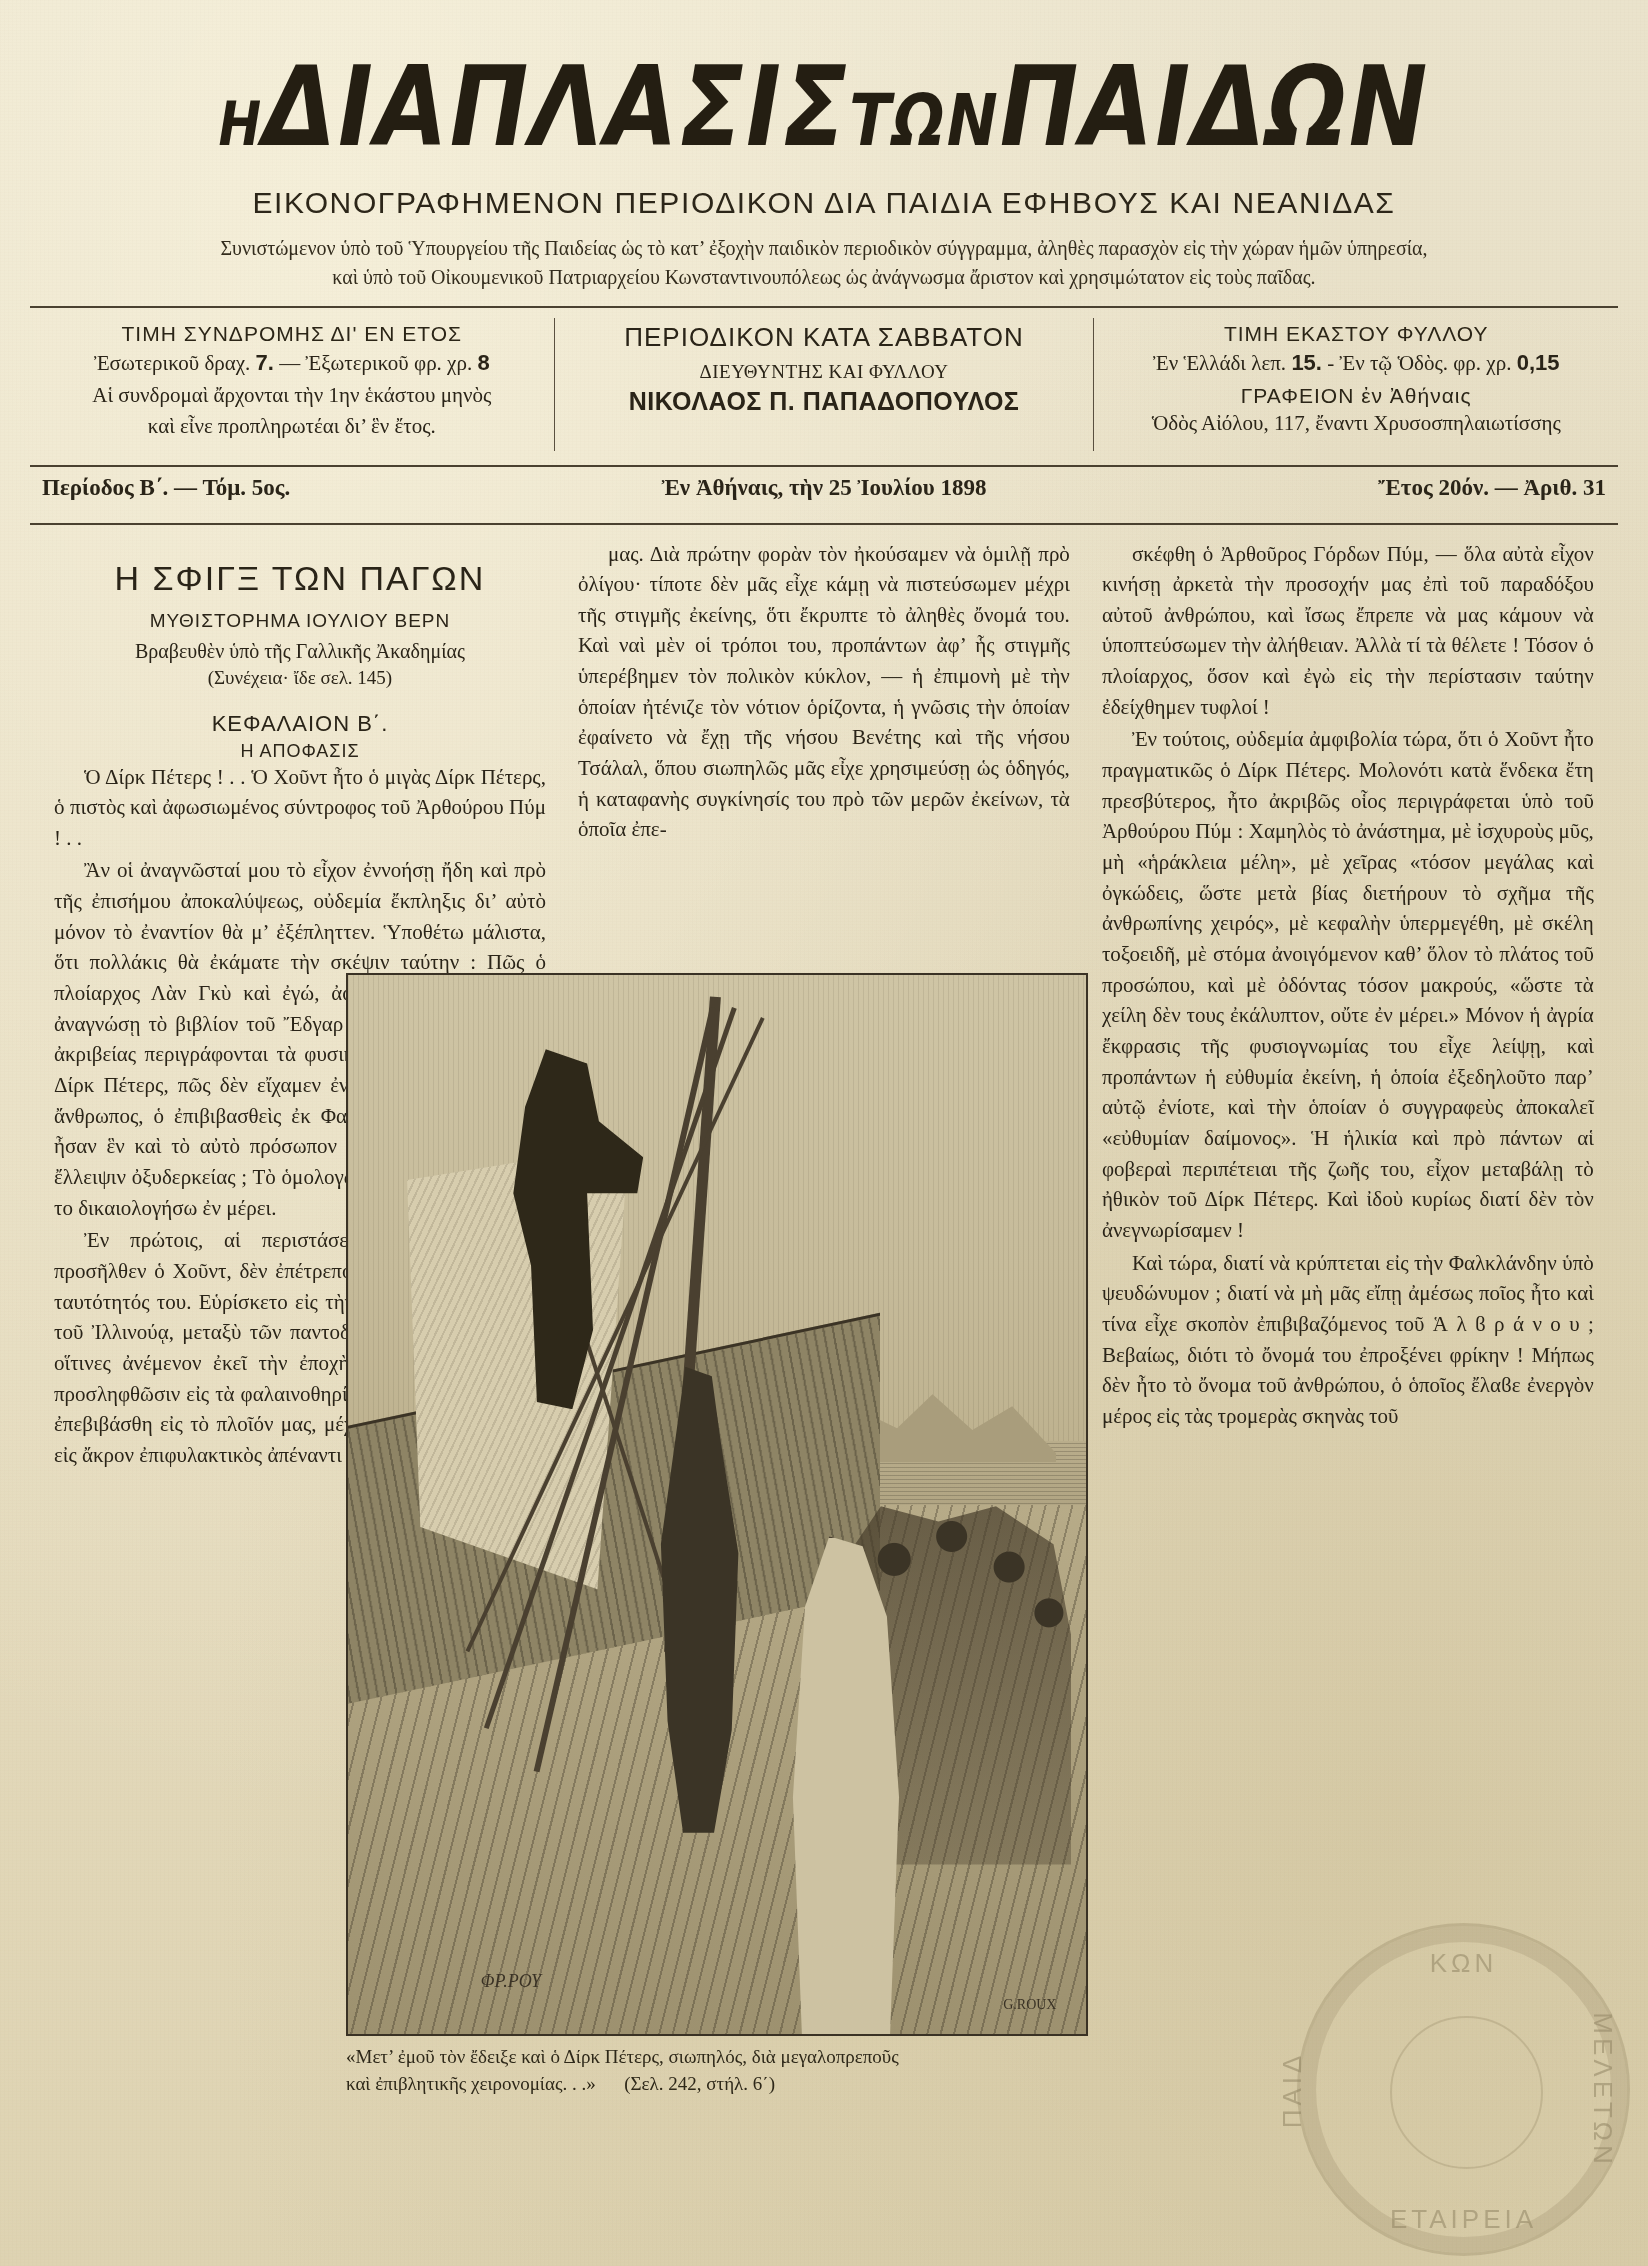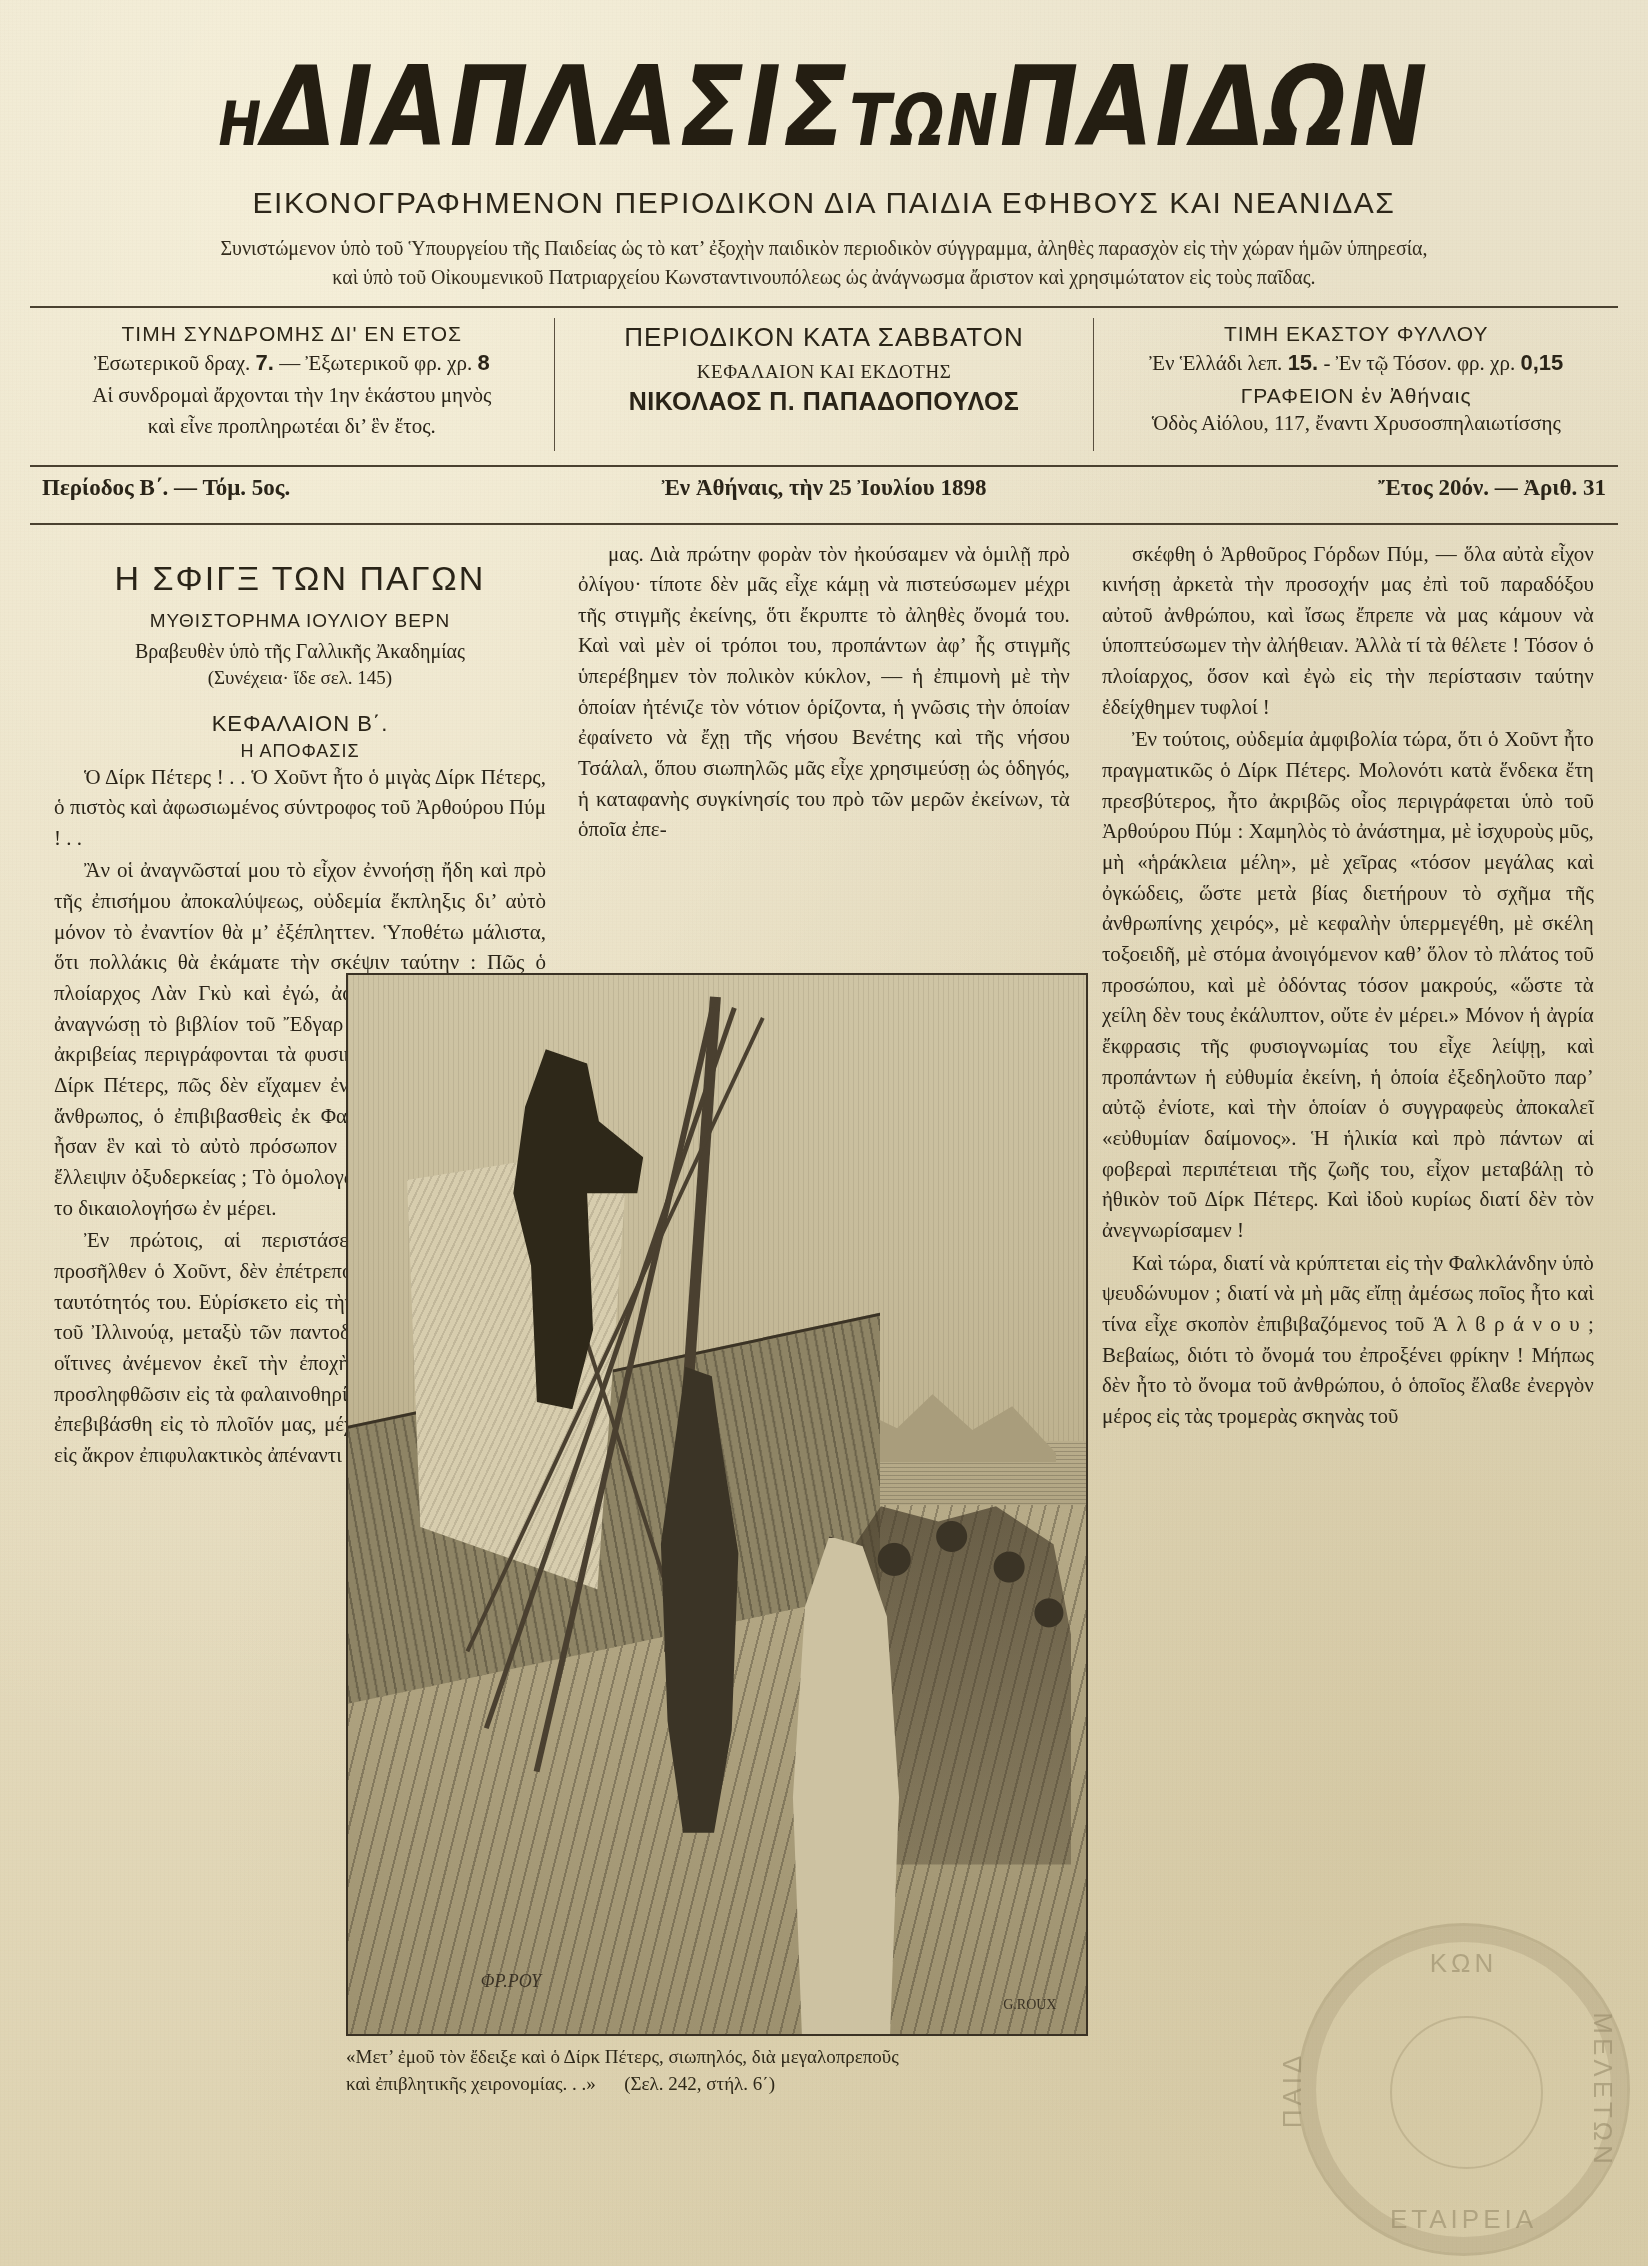--- a/index.html
+++ b/index.html
@@ -317,28 +317,28 @@
         <div class="ib-head">ΤΙΜΗ ΣΥΝΔΡΟΜΗΣ ΔΙ' ΕΝ ΕΤΟΣ</div>
         <div class="ib-line">
           <span>Ἐσωτερικοῦ δραχ. </span><span class="ib-bold-sans">7.</span><span> — Ἐξωτερικοῦ φρ. χρ. </span><span class="ib-bold-sans">8</span>
         </div>
         <div class="ib-line">Αἱ συνδρομαὶ ἄρχονται τὴν 1ην ἑκάστου μηνὸς</div>
         <div class="ib-line">καὶ εἶνε προπληρωτέαι δι’ ἓν ἔτος.</div>
       </div>
 
       <div class="info-mid">
         <div class="ib-mid-head">ΠΕΡΙΟΔΙΚΟΝ ΚΑΤΑ ΣΑΒΒΑΤΟΝ</div>
-        <div class="ib-mid-sub">ΚΕΦΑΛΑΙΟΝ ΚΑΙ ΕΚΔΟΤΗΣ</div>
+        <div class="ib-mid-sub">ΔΙΕΥΘΥΝΤΗΣ ΚΑΙ ΦΥΛΛΟΥ</div>
         <div class="ib-mid-name">ΝΙΚΟΛΑΟΣ Π. ΠΑΠΑΔΟΠΟΥΛΟΣ</div>
       </div>
 
       <div class="info-right">
         <div class="ib-head">ΤΙΜΗ ΕΚΑΣΤΟΥ ΦΥΛΛΟΥ</div>
         <div class="ib-line">
-          <span>Ἐν Ἑλλάδι λεπ. </span><span class="ib-bold-sans">15.</span><span> - Ἐν τῷ Τόσον. φρ. χρ. </span><span class="ib-bold-sans">0,15</span>
+          <span>Ἐν Ἑλλάδι λεπ. </span><span class="ib-bold-sans">15.</span><span> - Ἐν τῷ Ὁδὸς. φρ. χρ. </span><span class="ib-bold-sans">0,15</span>
         </div>
         <div class="ib-head" style="margin-top:4px">ΓΡΑΦΕΙΟΝ ἐν Ἀθήναις</div>
         <div class="ib-line">Ὁδὸς Αἰόλου, 117, ἔναντι Χρυσοσπηλαιωτίσσης</div>
       </div>
     </div>
 
     <hr class="rule">
 
     <div class="issueline">
       <div class="il"><b>Περίοδος Β΄. — Τόμ. 5ος.</b></div>

